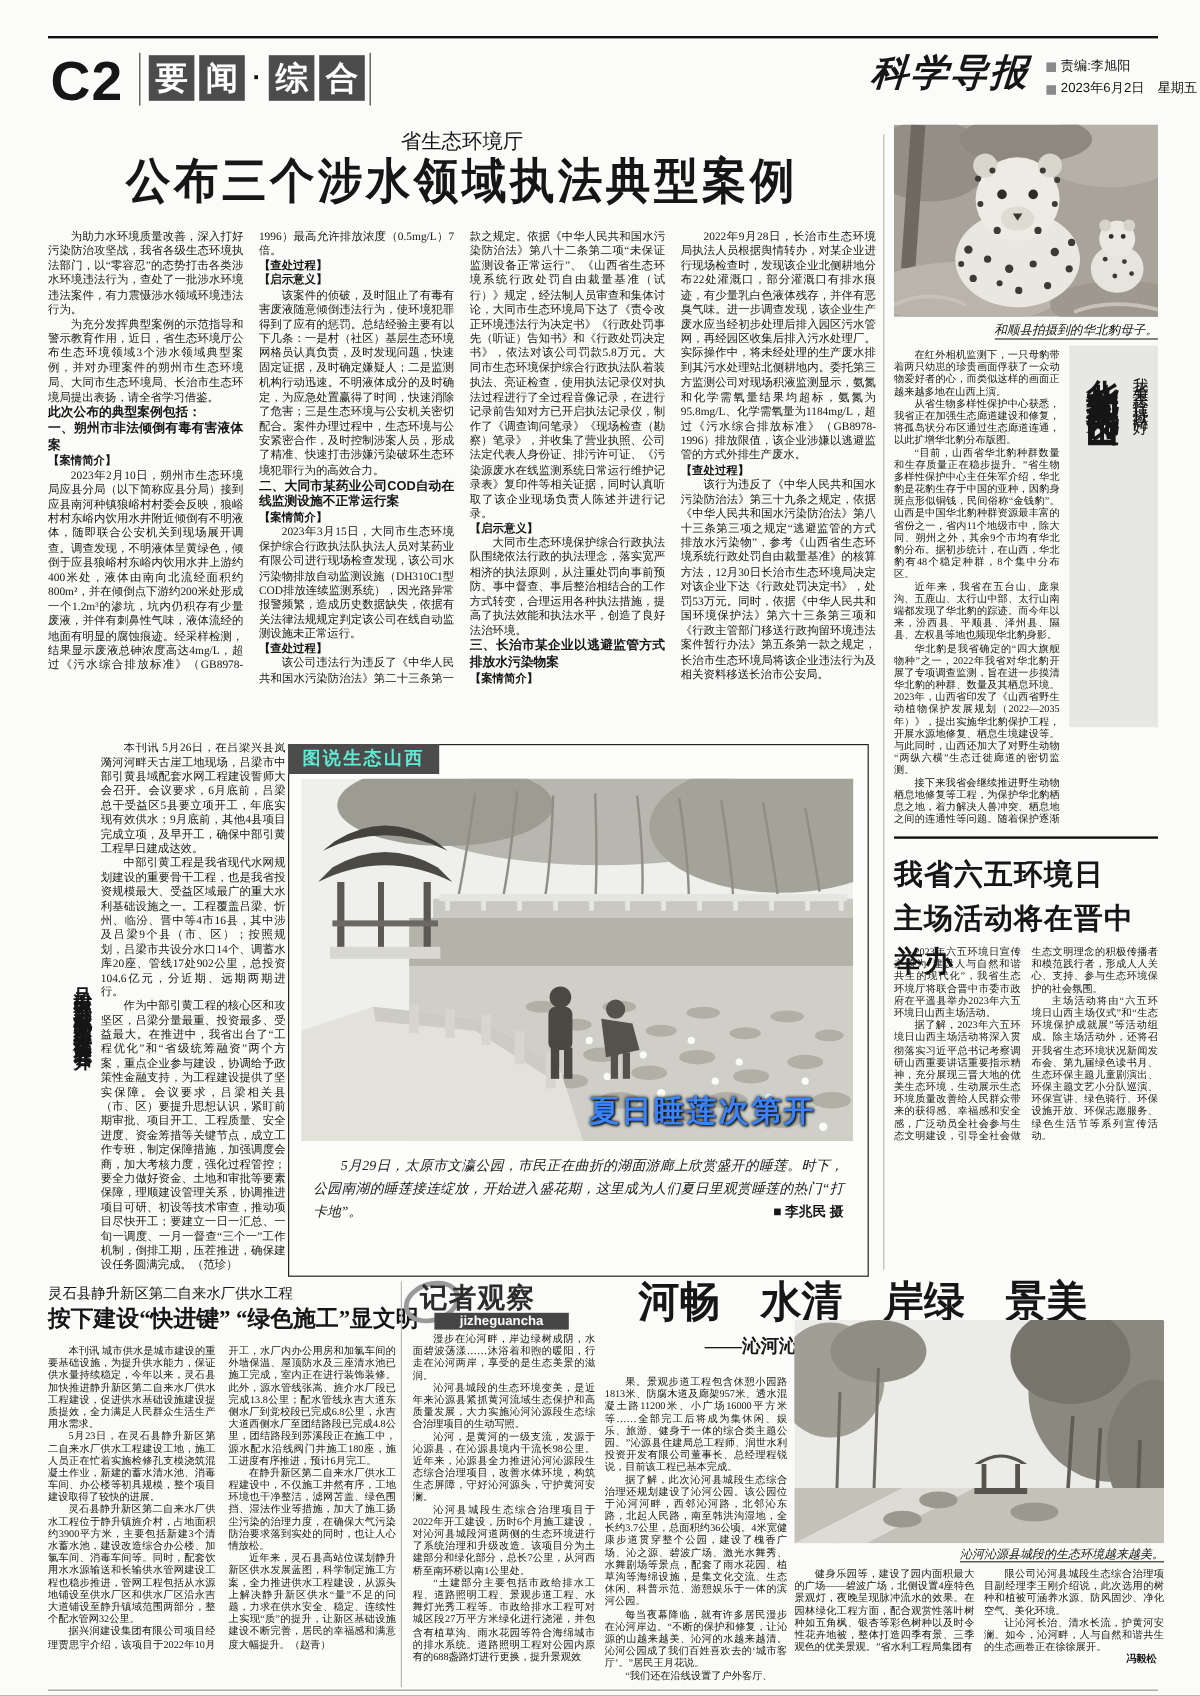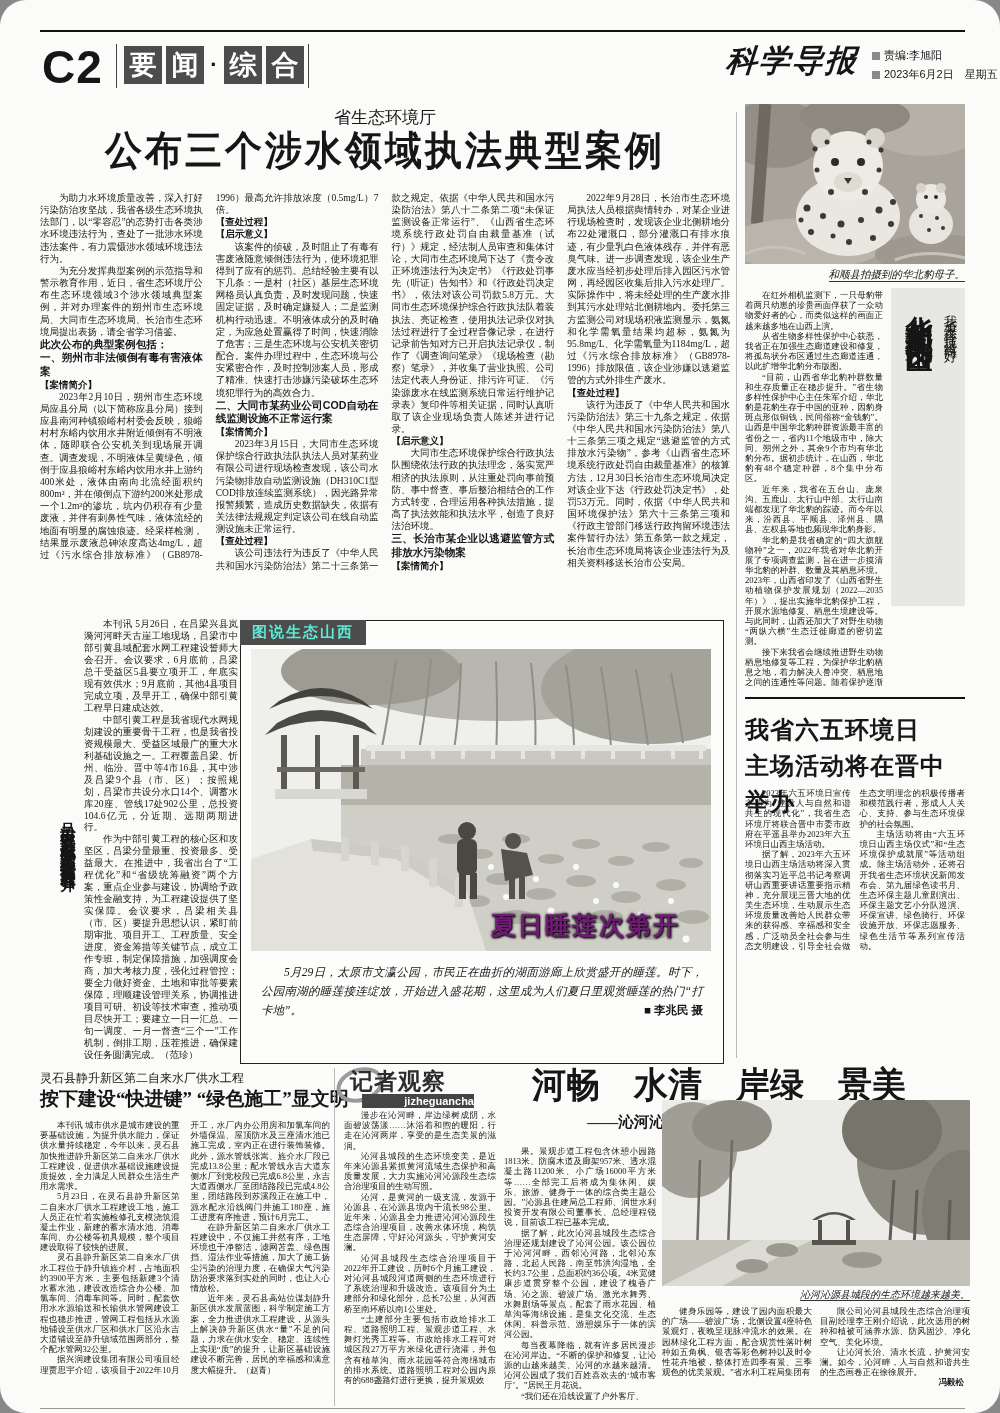--- a/index.html
+++ b/index.html
@@ -1,17 +1,17 @@
 <!DOCTYPE html>
 <html lang="zh"><head>
 <meta charset="utf-8">
 <style>
   html,body{margin:0;padding:0;background:#888;}
   .page{position:relative;width:1000px;height:1413px;background:#fbfbf9;margin:0 auto;
-        font-family:"Liberation Serif","DejaVu Serif",serif;color:#161616;overflow:hidden;border-radius:26px;}
+        font-family:"Liberation Serif","DejaVu Serif",serif;color:#161616;overflow:hidden;}
   .abs{position:absolute;}
   .rule{background:#111;}
   .grayline{background:#b9b9b9;}
   
   .hdr-c2{left:42px;top:40px;font-family:"Liberation Sans","DejaVu Sans",sans-serif;
           font-size:46px;font-weight:bold;letter-spacing:1px;}
   .hdr-vline{width:1px;background:#444;}
   .sec-blocks{left:124px;top:46px;display:flex;gap:4px;align-items:center;}
   .sec-ch{width:38px;height:38px;background:#4c4c4c;color:#fff;display:flex;align-items:center;justify-content:center;
           font-family:"Liberation Sans","DejaVu Sans",sans-serif;font-size:27px;font-weight:bold;}
@@ -51,39 +51,39 @@
             font-size:8.5px;line-height:1.2;text-align:justify;overflow:hidden;}
   
   .lvl-title{left:42px;top:620px;width:36px;height:438px;writing-mode:vertical-rl;font-size:15.5px;font-weight:bold;
              font-family:"Liberation Sans","DejaVu Sans",sans-serif;letter-spacing:2.5px;text-align:center;}
   .lvl-body{left:84px;top:619px;width:154px;height:440px;font-size:9.5px;line-height:1.26;text-align:justify;overflow:hidden;}
   
   .feat-box{left:240px;top:620px;width:482px;height:442px;border:1.5px solid #222;background:#fdfdfc;}
   .feat-label{position:absolute;left:-1px;top:-1px;background:#4c4c4c;color:#5eead4;padding:3px 12px;
               font-family:"Liberation Sans","DejaVu Sans",sans-serif;font-size:15px;font-weight:bold;letter-spacing:2px;}
   .feat-photo{position:absolute;left:10px;top:28px;width:460px;height:302px;}
-  .feat-overlay{position:absolute;left:250px;top:288px;font-size:25px;font-weight:bold;color:#701a75;
+  .feat-overlay{position:absolute;left:250px;top:288px;font-size:25px;font-weight:bold;color:#3b82f6;
                 font-family:"Liberation Sans","DejaVu Sans",sans-serif;letter-spacing:2px;
                 text-shadow:0 0 3px #000,1px 1px 2px #000;}
   .feat-cap{position:absolute;left:20px;top:342px;width:442px;font-size:11.5px;font-style:italic;
             line-height:1.65;text-align:justify;text-indent:2em;}
   .feat-credit{font-style:normal;font-weight:bold;float:right;}
   
   .bot-vline{left:334px;top:1068px;width:1px;height:338px;}
   .ls-kicker{left:40px;top:1070px;width:290px;font-size:12px;font-family:"Liberation Sans","DejaVu Sans",sans-serif;}
   .ls-title{left:40px;top:1086px;width:292px;font-size:19px;font-weight:900;
             font-family:Liberation Serif, serif;white-space:nowrap;}
   .ls-body{left:40px;top:1120px;width:290px;height:284px;column-count:2;column-gap:11px;
            font-size:8.5px;line-height:1.2;text-align:justify;overflow:hidden;}
   .jz-logo{left:344px;top:1068px;width:130px;height:44px;}
   .jz-swoosh{position:absolute;left:-8px;top:0px;width:40px;height:26px;border:4px solid #9a9a9a;
              border-radius:50%;transform:rotate(-18deg);}
   .jz-top{position:absolute;left:6px;top:-2px;font-size:23px;font-weight:900;color:#2c2c2c;
           font-family:"Liberation Sans","DejaVu Sans",sans-serif;letter-spacing:1px;}
-  .jz-bar{position:absolute;left:18px;top:26px;width:112px;background:#454545;color:#fff;text-align:right;
+  .jz-bar{position:absolute;left:18px;top:26px;width:112px;background:#454545;color:#fff;text-align:center;
           font-size:11px;font-weight:bold;font-family:"Liberation Sans","DejaVu Sans",sans-serif;padding:1px 0;}
   .qh-title{left:480px;top:1062px;width:478px;text-align:center;font-size:34px;font-weight:900;
             font-family:"Liberation Sans","DejaVu Sans",sans-serif;transform:scaleY(1.05);white-space:nowrap;}
   .qh-sub{left:480px;top:1112px;width:478px;text-align:center;font-size:15.5px;font-weight:bold;}
   .qh-col{font-size:8.5px;line-height:1.2;text-align:justify;overflow:hidden;}
   .qh-c1{left:344px;top:1110px;width:152px;height:296px;}
   .qh-c2{left:504px;top:1146px;width:152px;height:260px;}
   .qh-photo{left:662px;top:1100px;width:308px;height:186px;}
   .qh-pcap{left:662px;top:1288px;width:308px;text-align:right;font-size:10px;font-style:italic;}
   .qh-pcap span{border-bottom:1px solid #333;}

